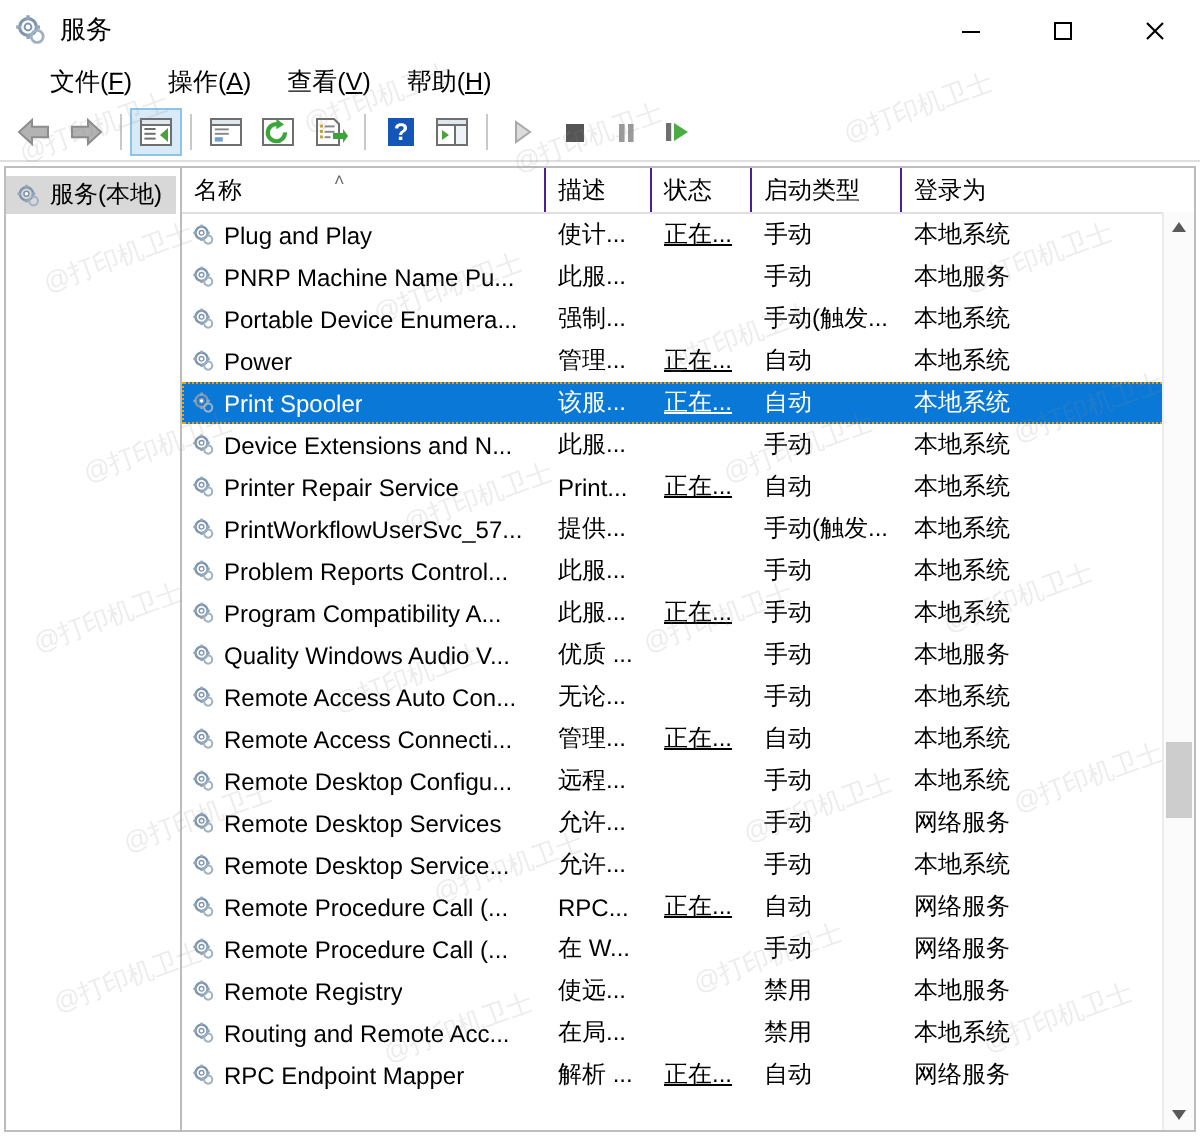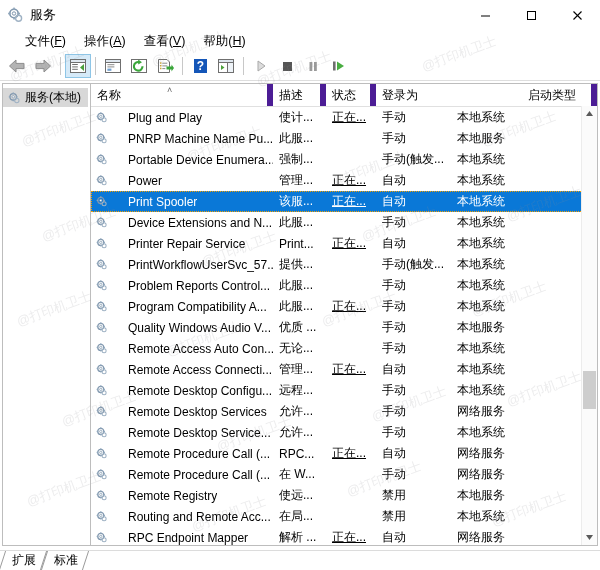--- a/index.html
+++ b/index.html
@@ -37,39 +37,39 @@
   .leftpane{width:88px;flex:0 0 88px;border:1px solid #bdbdbd;border-right:none;box-sizing:border-box;
             background:#fff;padding:4px 0 0 0;margin:2px 0 4px 2px;}
   .tree-item{display:flex;align-items:center;height:19px;padding-left:4px;background:#d8d8d8;margin-right:2px;}
   .tree-item .tlabel{font-size:12px;margin-left:4px;}
   .rightpane{flex:1 1 auto;border:1px solid #bdbdbd;box-sizing:border-box;margin:2px 2px 4px 0;
              display:flex;flex-direction:column;min-width:0;background:#fff;position:relative;}
 
   
   .lv-head{height:22px;display:flex;flex:0 0 auto;background:#fff;border-bottom:1px solid #e0e0e0;position:relative;}
   .hcell{font-size:12px;display:flex;align-items:center;padding-left:6px;box-sizing:border-box;
-         border-right:6px solid #4c1d95;position:relative;color:#000;}
+         border-right:1px solid #4c1d95;position:relative;color:#000;}
   .hcell.c-name{flex:0 0 182px;}
   .hcell.c-desc{flex:0 0 53px;}
   .hcell.c-stat{flex:0 0 50px;}
   .hcell.c-start{flex:0 0 75px;}
   .hcell.c-logon{flex:1 1 auto;border-right:none;}
   .sortmark{position:absolute;left:76px;top:1px;font-size:9px;color:#6a6a6a;}
 
   
   .lv-body{flex:1 1 auto;overflow:hidden;position:relative;background:#fff;}
   .row{height:21px;display:flex;align-items:center;box-sizing:border-box;}
   .row.sel{background:#0a78d7;color:#fff;outline:1px dotted #f3a100;outline-offset:-1px;}
   .cell{font-size:12px;box-sizing:border-box;padding-left:6px;white-space:nowrap;overflow:hidden;}
   .cell.c-name{flex:0 0 182px;display:flex;align-items:center;padding-left:4px;}
   .cell.c-desc{flex:0 0 53px;}
   .cell.c-stat{flex:0 0 50px;}
   .cell.c-start{flex:0 0 75px;}
   .cell.c-logon{flex:1 1 auto;}
-  .nm{margin-left:20px;overflow:hidden;text-overflow:clip;white-space:nowrap;}
+  .nm{margin-left:4px;overflow:hidden;text-overflow:clip;white-space:nowrap;}
   .stat-run{text-decoration:underline;}
 
   
   .gear{flex:0 0 auto;display:block;}
 
   
   .vsb{position:absolute;top:22px;right:0;bottom:0;width:15px;background:#fbfbfb;border-left:1px solid #ececec;}
   .vsb .arrow{height:15px;display:flex;align-items:center;justify-content:center;color:#4a4a4a;font-size:7px;}
   .vsb .track{position:absolute;top:15px;bottom:15px;left:0;right:0;}
   .vsb .thumb{position:absolute;left:1px;right:1px;top:250px;height:38px;background:#cdcdcd;}
@@ -268,22 +268,22 @@
 
     <div class="rightpane">
 
       <div class="lv-head">
         <div class="hcell c-name">
           <span>名称</span>
           <span class="sortmark">˄</span>
         </div>
         <div class="hcell c-desc">描述</div>
         <div class="hcell c-stat">状态</div>
+        <div class="hcell c-start">启动类型</div>
         <div class="hcell c-logon">登录为</div>
-        <div class="hcell c-start">启动类型</div>
       </div>
 
       <div class="lv-body" id="rows">
           <div class="row">
             <div class="cell c-name">
               <span>
                 <svg class="gear" width="13" height="13" viewBox="0 0 18 18">
                   <circle cx="8" cy="7.5" r="4.2" fill="none" stroke="#7f96ad" stroke-width="1.7"></circle>
                   <circle cx="8" cy="7.5" r="1.6" fill="#fff" stroke="#7f96ad" stroke-width="1"></circle>
                   <g fill="#8fa6bb">
@@ -755,32 +755,20 @@
         </div>
         <div class="arrow bot">
           <svg width="7" height="5" viewBox="0 0 7 5">
               <path d="M0 0 L7 0 L3.5 5 Z" fill="#5a5a5a"></path>
             </svg>
         </div>
       </div>
     </div>
   </div>
 
-  <div class="tabstrip">
-    <div class="tab">
-      <span class="sl"></span>
-      <span>扩展</span>
-      <span class="sr"></span>
-    </div>
-    <div class="tab">
-      <span class="sl"></span>
-      <span>标准</span>
-      <span class="sr"></span>
-    </div>
-  </div>
 
 </div>
 
 <div class="wm" style="left: 8px; top: 55px;">@打印机卫士</div>
 <div class="wm" style="left: 150px; top: 40px;">@打印机卫士</div>
 <div class="wm" style="left: 255px; top: 60px;">@打印机卫士</div>
 <div class="wm" style="left: 420px; top: 45px;">@打印机卫士</div>
 <div class="wm" style="left: 20px; top: 120px;">@打印机卫士</div>
 <div class="wm" style="left: 185px; top: 135px;">@打印机卫士</div>
 <div class="wm" style="left: 330px; top: 160px;">@打印机卫士</div>

